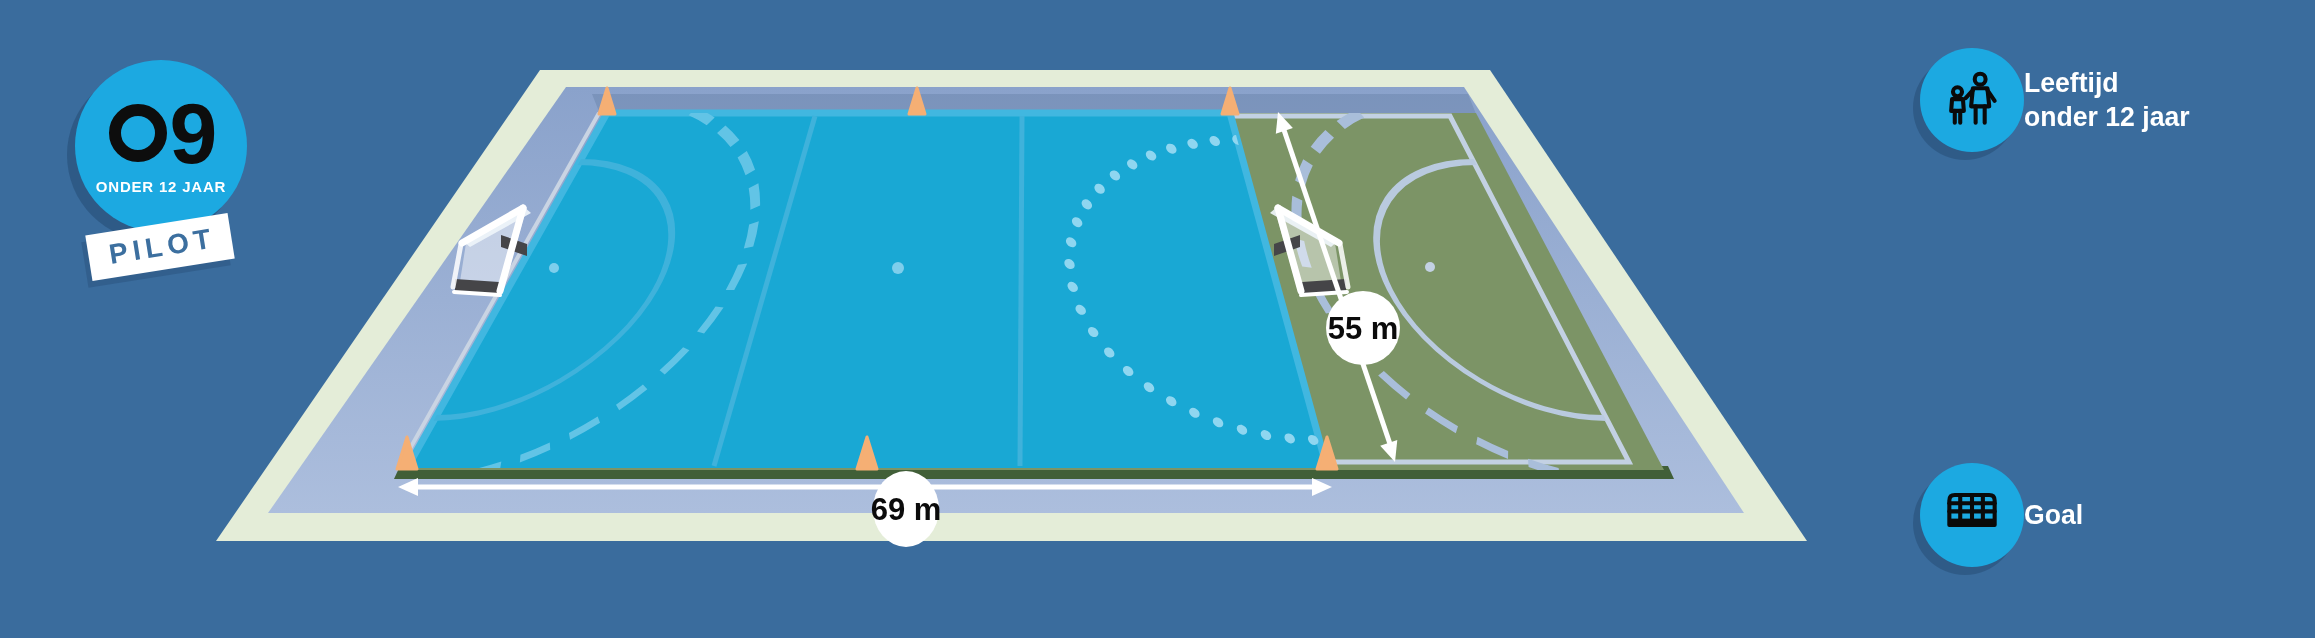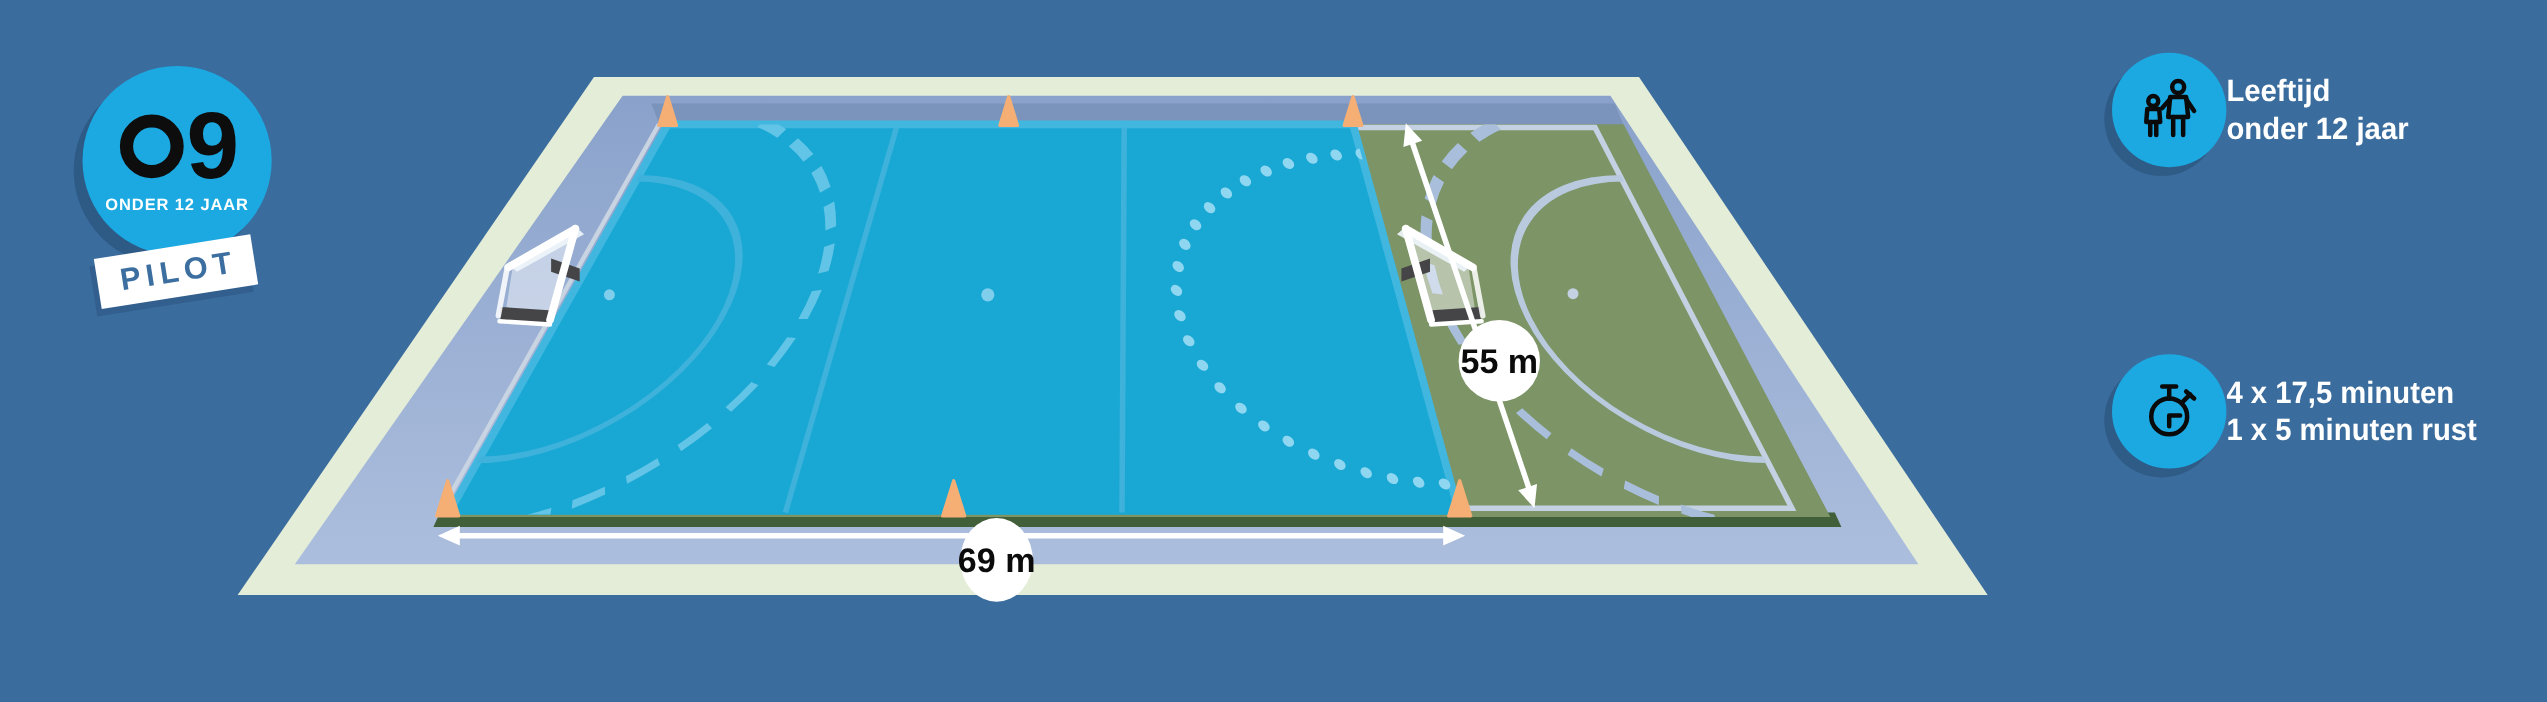--- a/index.html
+++ b/index.html
@@ -175,33 +175,34 @@
         </g>
       </svg>
     </div>
     <div class="legend-text">
       <div>Leeftijd</div>
       <div>onder 12 jaar</div>
     </div>
   </div>
 
 
-  <div class="legend-row row-3">
+
+  <div class="legend-row row-4">
     <div class="legend-icon">
       <svg viewBox="0 0 64 64">
         <g class="ic">
-          <circle cx="32" cy="37" r="18"></circle>
-          <path d="M32,19 L32,10"></path>
-            <path d="M25,7 L39,7"></path>
-          <path d="M46,22 L53,15"></path>
-            <path d="M49,12 L57,19"></path>
-          <path d="M43,36 L32,36 L32,47"></path>
+          <path d="M7,16 Q7,10 13,10 L51,10 Q57,10 57,16 L57,43 L7,43 Z"></path>
+          <path d="M19,10 L19,37"></path>
+            <path d="M32,10 L32,37"></path>
+            <path d="M44,10 L44,37"></path>
+          <path d="M7,19 L57,19"></path>
+            <path d="M7,28 L57,28"></path>
+          <rect x="7" y="36" width="50" height="7" fill="#0a0a0a" stroke="none"></rect>
         </g>
       </svg>
     </div>
     <div class="legend-text">
-      <div>4 x 17,5 minuten</div>
-      <div>1 x 5 minuten rust</div>
-    </div>
-  </div>
-
+      <div>Goal</div>
+      <div></div>
+    </div>
+  </div>
 
 </div>
 
 </body></html>

